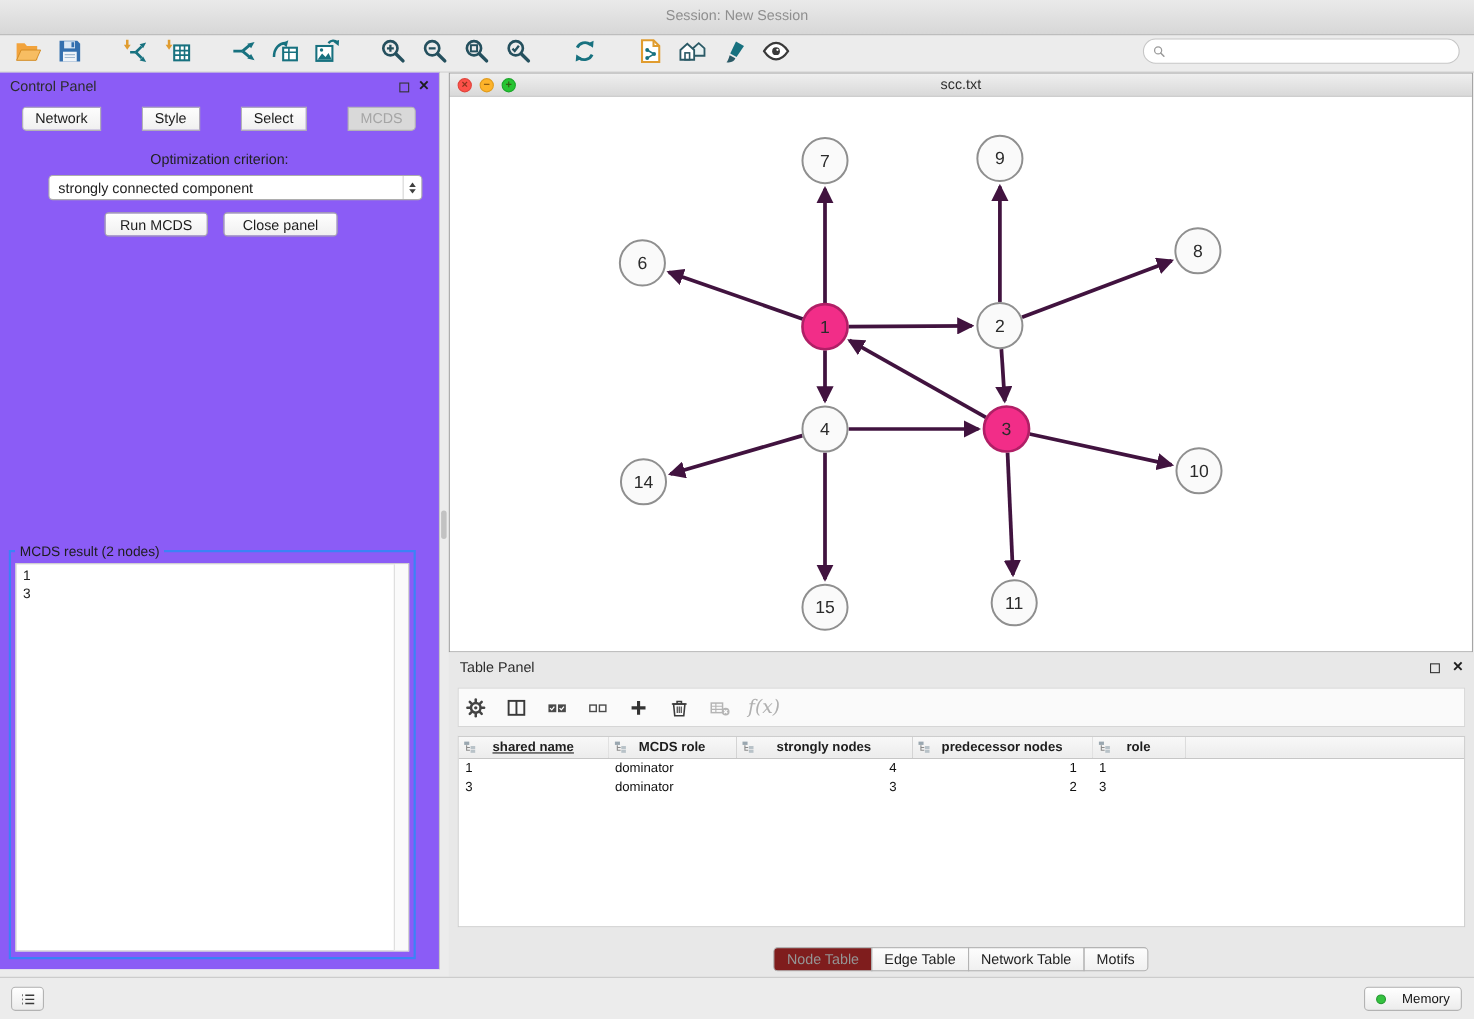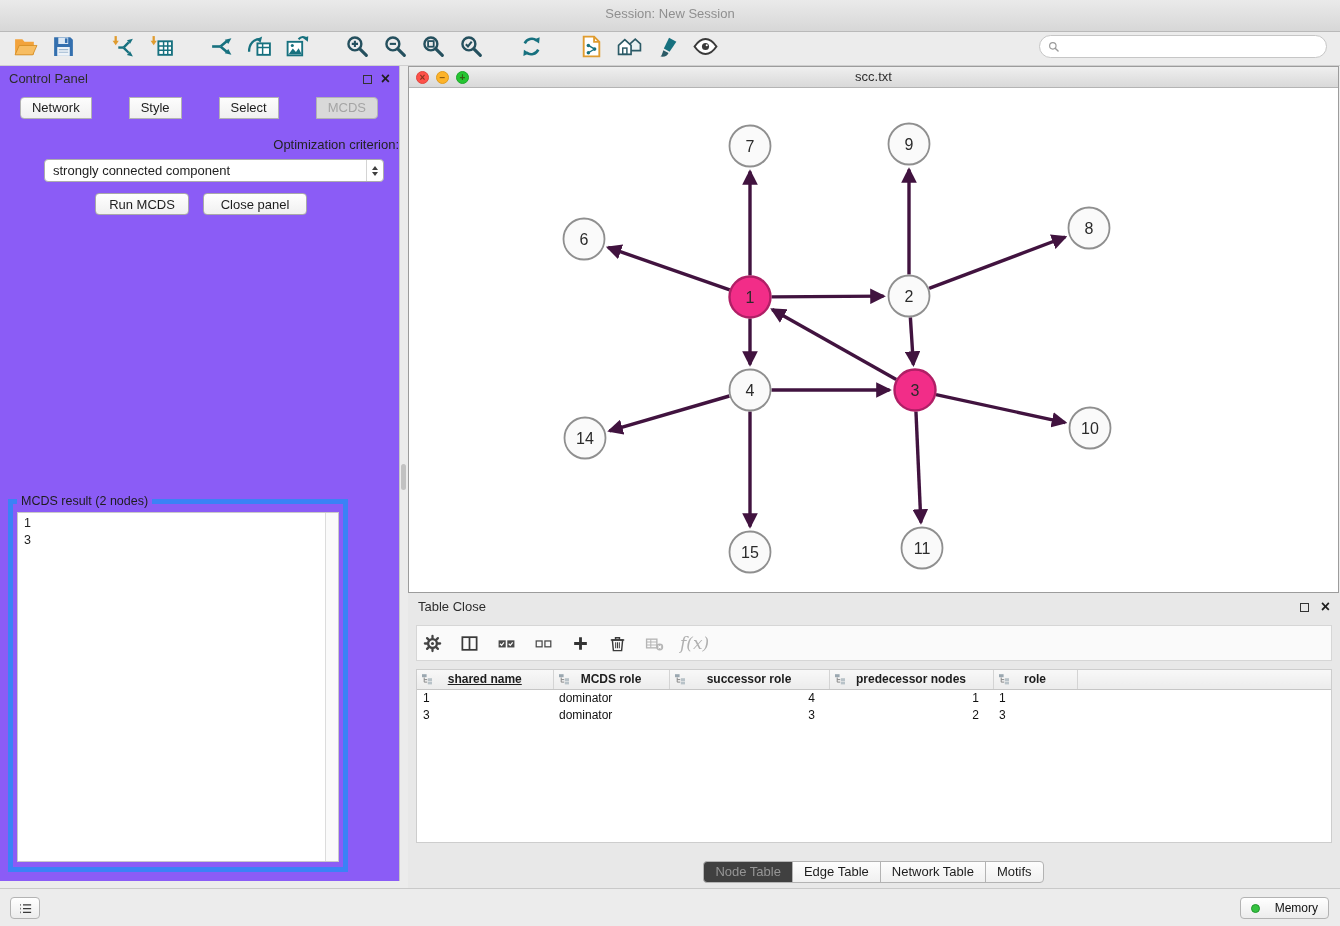--- a/index.html
+++ b/index.html
@@ -36,35 +36,35 @@
   .panel-title { font-size:13px; color:#2c2c2c; }
   .cp-header { position:absolute; top:0; left:0; right:0; height:26px; line-height:26px; padding-left:9px; }
   .win-mini { position:absolute; right:27px; top:9px; width:9px; height:9px; border:1.5px solid #333; }
   .win-close { position:absolute; right:9px; top:3px; font-size:16px; font-weight:bold; color:#1e1e1e; line-height:20px; }
   .cp-tabs { position:absolute; top:31px; left:0; width:100%; display:flex; justify-content:center;gap:38px; }
   .cp-tab, .tp-tab { font-size:13px; padding:2px 11px 3px; background:linear-gradient(#fdfdfd,#f0f0f0);
     border:1px solid #b3b3b3; margin-left:-1px; color:#1d1d1d; white-space:nowrap; }
   .cp-tab:first-child, .tp-tab:first-child { border-radius:4px 0 0 4px; }
   .cp-tab:last-child,  .tp-tab:last-child  { border-radius:0 4px 4px 0; }
   .cp-tab.active { background:#d9d9d9; color:#a5a5a5; }
-  .opt-label { position:absolute; top:71px; width:100%; text-align:right; font-size:13px; }
+  .opt-label { position:absolute; top:71px; width:100%; text-align:center; font-size:13px; }
   .cp-select { position:absolute; top:93px; left:44px; width:340px; height:23px; background:#fff;
     border:1px solid #adadad; border-radius:4px; font-size:13px; line-height:21px; padding-left:8px;
     overflow:hidden; white-space:nowrap; }
   .stepper { position:absolute; right:0; top:0; bottom:0; width:17px; border-left:1px solid #d4d4d4;
     display:flex; flex-direction:column; align-items:center; justify-content:center; gap:2px; }
   .stepper i { display:block; width:0; height:0; border-left:3.5px solid transparent; border-right:3.5px solid transparent; }
   .stepper .up { border-bottom:4.5px solid #3e3e3e; }
   .stepper .dn { border-top:4.5px solid #3e3e3e; }
   .cp-btn { position:absolute; top:127px; height:22px; font-size:13px; font-family:inherit;
     background:linear-gradient(#ffffff,#f0f0f0); border:1px solid #a9a9a9; border-radius:4px; color:#1d1d1d; }
   .cp-btn.run { left:95px; width:94px; }
   .cp-btn.close { left:203px; width:104px; }
-  .result-group { position:absolute; left:8px; top:428px; width:340px; height:378px; margin:0; padding:0;
-    border:5px solid #3b82f6; background:transparent; }
+  .result-group { position:absolute; left:8px; top:428px; width:370px; height:378px; margin:0; padding:0;
+    border:2px solid #3b82f6; background:transparent; }
   .result-group legend { font-size:12.5px; padding:0 4px; margin-left:4px; color:#1d1d1d; }
   .result-list { position:absolute; left:4px; right:4px; top:4px; bottom:5px; background:#fff;
     border:1px solid #c9c9c9; font-size:12.5px; line-height:17px; padding:2px 0 0 6px; }
   .result-scroll { position:absolute; right:5px; top:5px; bottom:6px; width:13px;
     background:#fafafa; border-left:1px solid #dcdcdc; }
   .cp-gutter { position:absolute; left:400px; top:66px; width:8px; height:815px; }
   .cp-gutter .thumb { position:absolute; top:398px; left:1px; width:5px; height:26px; background:#c2c2c2; border-radius:2.5px; }
 
   
   .net-frame { position:absolute; left:408px; top:66px; width:931px; height:527px;
@@ -97,21 +97,21 @@
   .tbl { border-collapse:collapse; table-layout:fixed; width:100%; }
   .tbl th { height:19px; background:linear-gradient(#f8f8f8,#ececec);
     border-right:1px solid #d4d4d4; border-bottom:1px solid #c6c6c6;
     font-size:12px; font-weight:700; color:#1d1d1d; position:relative; text-align:center; padding:0; }
   .tbl th.filler { border-right:none; }
   .hdr-ic { position:absolute; left:4px; top:3px; }
   .hdr-ic svg { width:12px; height:12px; display:block; }
   .tbl td { height:17px; font-size:12px; padding:0 6px; color:#111; white-space:nowrap; }
   .tbl td.num { padding-right:14px; }
   .tbl-tabs { position:absolute; bottom:5px; left:0; width:100%; display:flex; justify-content:center; }
-  .tp-tab.active { background:#404040; color:#959595;text-align:right; }
+  .tp-tab.active { background:#7f1d1d; color:#959595;text-align:right; }
 
   
   .statusbar { position:absolute; left:0; bottom:0; width:100%; height:38px;
     border-top:1px solid #c9c9c9; background:#ececec; }
   .sb-left { position:absolute; left:10px; top:8px; width:30px; height:22px;
     border:1px solid #b3b3b3; border-radius:4px; background:linear-gradient(#fff,#ececec);
     display:flex; align-items:center; justify-content:center; }
   .sb-left svg { width:15px; height:15px; display:block; }
   .memory-btn { position:absolute; right:11px; top:8px; height:22px;
     border:1px solid #b3b3b3; border-radius:4px; background:linear-gradient(#fff,#ececec);
@@ -397,21 +397,21 @@
             <text x="341" y="469.5" text-anchor="middle" class="node-label">15</text>
             <circle cx="513" cy="460" r="20.5" fill="#fafafa" stroke="#8f8f8f" stroke-width="1.8"></circle>
             <text x="513" y="465.5" text-anchor="middle" class="node-label">11</text>
           </g>
       </svg>
     </div>
   </div>
 
   <div class="table-panel">
     <div class="tp-header">
-      <span class="panel-title">Table Close</span>
+      <span class="panel-title">Table Panel</span>
       <span class="win-mini"></span>
       <span class="win-close">×</span>
     </div>
     <div class="tp-toolbar">
         <div class="tp-btn">
           <span>
             <svg viewBox="0 0 20 20">
               <g stroke="#444" stroke-width="2.4" stroke-linecap="round">
                 <line x1="10" y1="2" x2="10" y2="5"></line>
                 <line x1="10" y1="15" x2="10" y2="18"></line>
@@ -502,21 +502,21 @@
                     <rect x="6.8" y="8.6" width="4.2" height="2.8" fill="#b8c2c8"></rect>
                   </svg>
                 </span><span>MCDS role</span></th>
               <th style="width: 160px;"><span class="hdr-ic">
                   <svg viewBox="0 0 12 12">
                     <path d="M3.2 4.5v4.6h3M3.2 6.6h3" stroke="#8a8a8a" stroke-width="1" fill="none"></path>
                     <rect x="1" y="1.2" width="4.6" height="3" fill="#9aa7b0"></rect>
                     <rect x="6.8" y="5.2" width="4.2" height="2.8" fill="#b8c2c8"></rect>
                     <rect x="6.8" y="8.6" width="4.2" height="2.8" fill="#b8c2c8"></rect>
                   </svg>
-                </span><span>successor role</span></th>
+                </span><span>strongly nodes</span></th>
               <th style="width: 164px;"><span class="hdr-ic">
                   <svg viewBox="0 0 12 12">
                     <path d="M3.2 4.5v4.6h3M3.2 6.6h3" stroke="#8a8a8a" stroke-width="1" fill="none"></path>
                     <rect x="1" y="1.2" width="4.6" height="3" fill="#9aa7b0"></rect>
                     <rect x="6.8" y="5.2" width="4.2" height="2.8" fill="#b8c2c8"></rect>
                     <rect x="6.8" y="8.6" width="4.2" height="2.8" fill="#b8c2c8"></rect>
                   </svg>
                 </span><span>predecessor nodes</span></th>
               <th style="width: 84px;"><span class="hdr-ic">
                   <svg viewBox="0 0 12 12">

